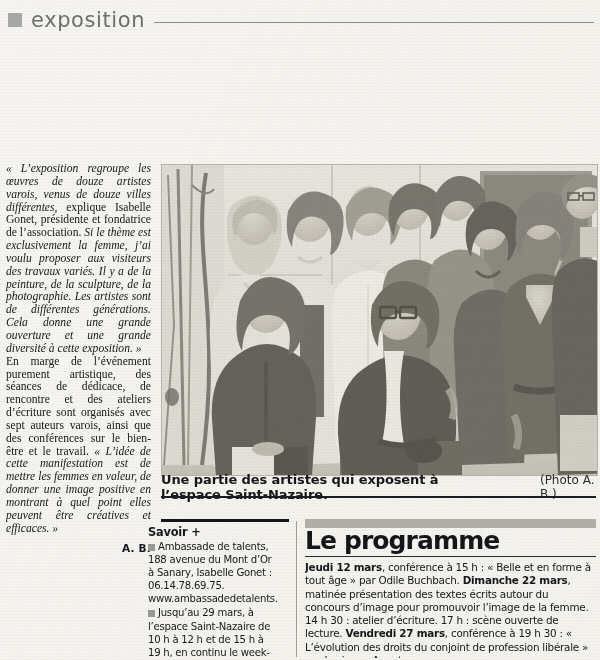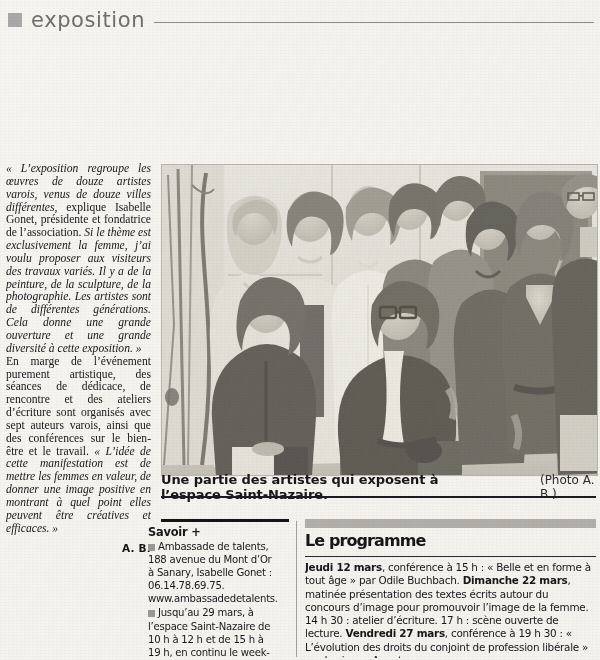--- a/index.html
+++ b/index.html
@@ -219,21 +219,21 @@
     height: 9px;
     background: #b3b1ab;
   }
   #prog-title {
     position: absolute;
     left: 305px;
     top: 529px;
     width: 291px;
     font-family: "DejaVu Sans", sans-serif;
     font-weight: bold;
-    font-size: 16px;
+    font-size: 25px;
     line-height: 24px;
     letter-spacing: -.9px;
     color: #15151a;
   }
   #prog-rule {
     position: absolute;
     left: 305px;
     top: 556px;
     width: 291px;
     height: 1px;

